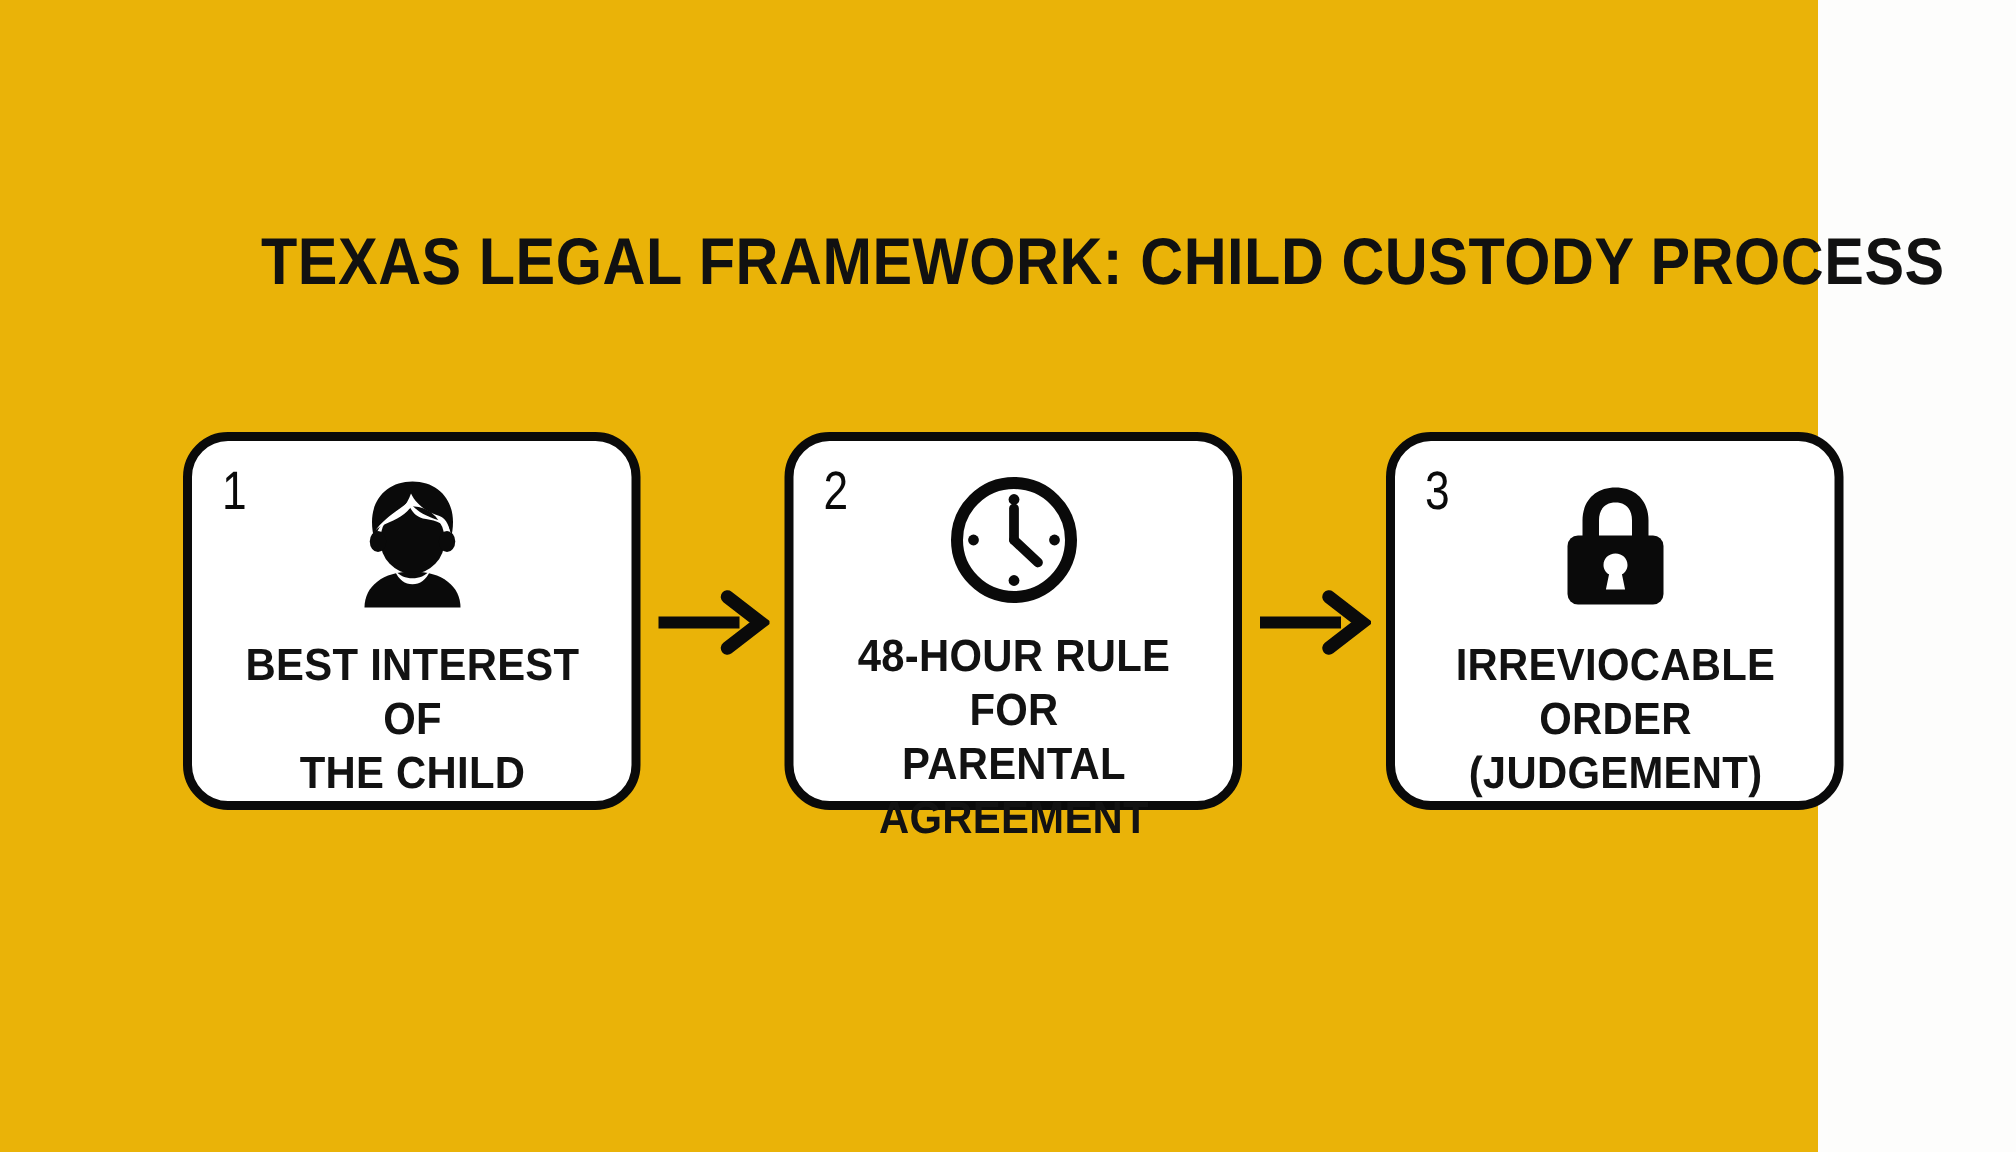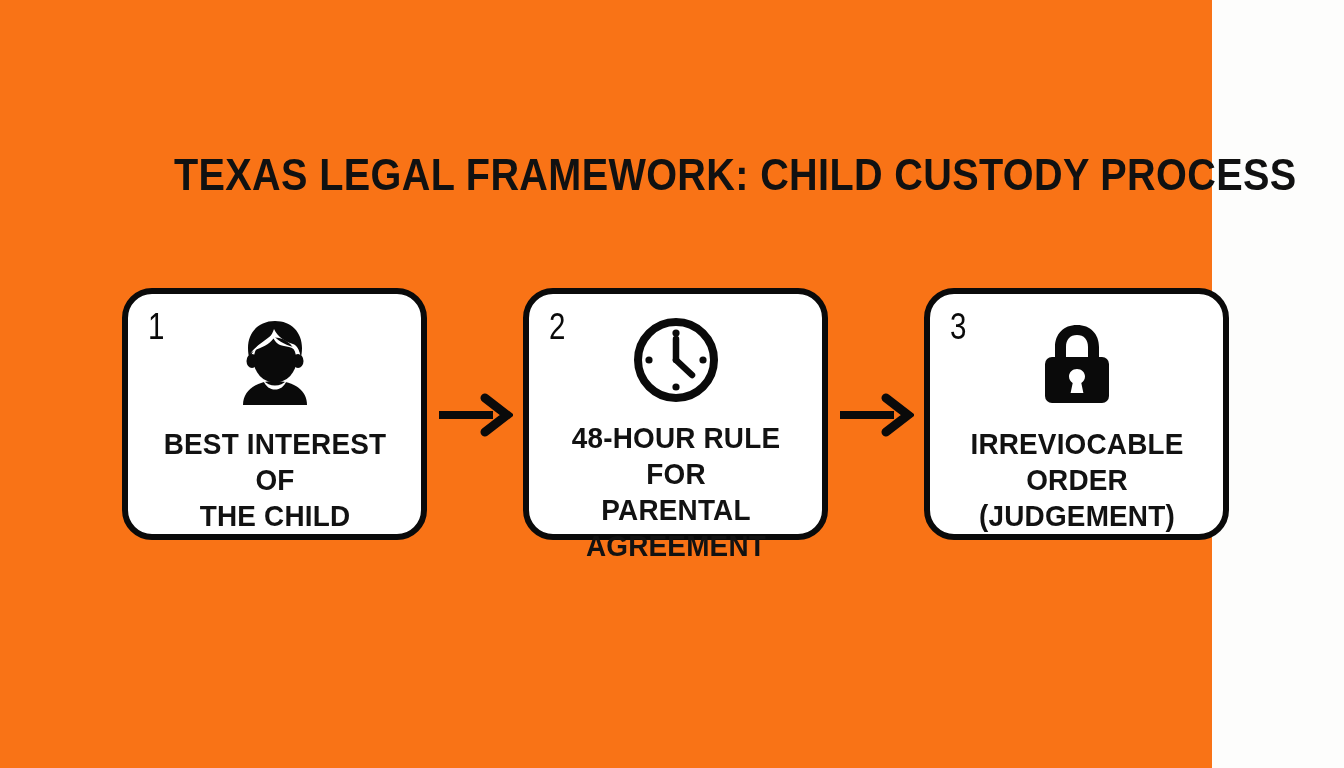--- a/index.html
+++ b/index.html
@@ -11,21 +11,21 @@
     width: 1344px;
     height: 768px;
     background: #fdfdfc;
     font-family: "Liberation Sans", sans-serif;
     overflow: hidden;
   }
   #canvas {
     position: relative;
     width: 1212px;
     height: 768px;
-    background: #f97316;
+    background: #eab308;
   }
 
   
   #page-title {
     position: absolute;
     left: 174px;
     top: 152px;
     width: 1000px;
     font-family: "Liberation Sans Narrow", "Liberation Sans", sans-serif;
     font-weight: 700;

